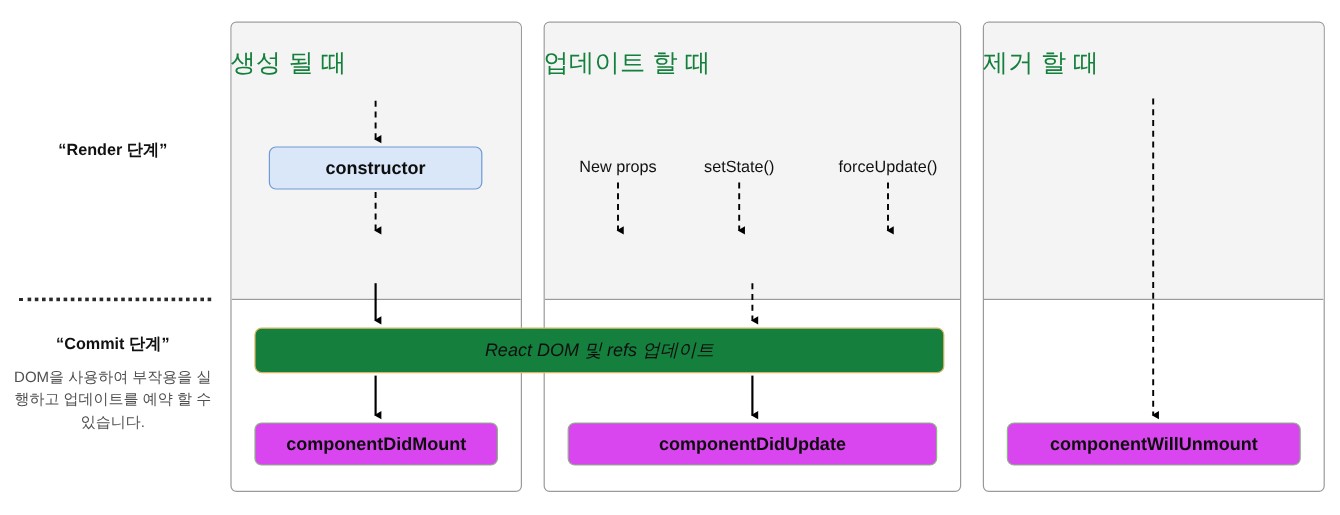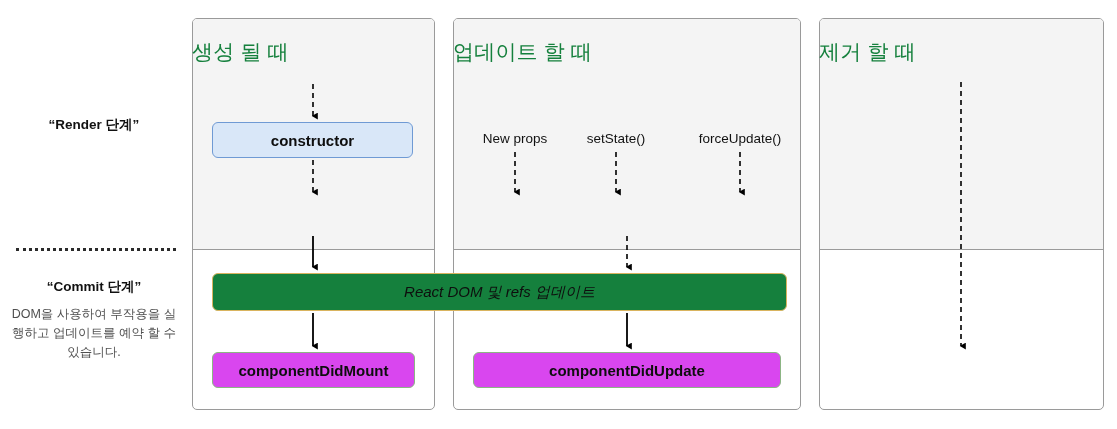--- a/index.html
+++ b/index.html
@@ -102,21 +102,21 @@
     font-weight: bold;
     white-space: nowrap;
   }
   .node.blue   { background: #d9e7f8; border: 1px solid #6f9ad4; color: #0e0e0e; }
   .node.green  { background: #d946ef; border: 1px solid #8cb584; color: #0e0e0e; }
   .node.yellow {
     background: #15803d; border: 1px solid #d9b45f; color: #0e0e0e;
     font-weight: normal; font-style: italic; font-size: 15px;
   }
 
-  #node-constructor      { left: 212px; top: 122px; width: 201px; height: 36px; }
+  #node-constructor      { left: 224px; top: 122px; width: 178px; height: 36px; }
   #node-render           { left: 212px; top: 198px; width: 575px; height: 36px; }
   #node-reactdom         { left: 212px; top: 273px; width: 575px; height: 38px; }
   #node-did-mount        { left: 212px; top: 352px; width: 203px; height: 36px; }
   #node-did-update       { left: 473px; top: 352px; width: 308px; height: 36px; }
   #node-will-unmount     { left: 839px; top: 352px; width: 245px; height: 36px; }
 
   
   .trigger {
     position: absolute;
     text-align: center;
@@ -190,14 +190,15 @@
 
     <line x1="627" y1="313" x2="627" y2="346" stroke="#000" stroke-width="1.8" marker-end="url(#head)"></line>
 
     <line x1="961" y1="82" x2="961" y2="346" stroke="#000" stroke-width="1.6" stroke-dasharray="5,4" marker-end="url(#head)"></line>
   </svg>
 
   <div class="node blue" id="node-constructor">constructor</div>
   <div class="node yellow" id="node-reactdom">React DOM 및 refs 업데이트</div>
   <div class="node green" id="node-did-mount">componentDidMount</div>
   <div class="node green" id="node-did-update">componentDidUpdate</div>
+  <div class="node green" id="node-will-unmount">componentWillUnmount</div>
 
 </div>
 
 </body></html>

